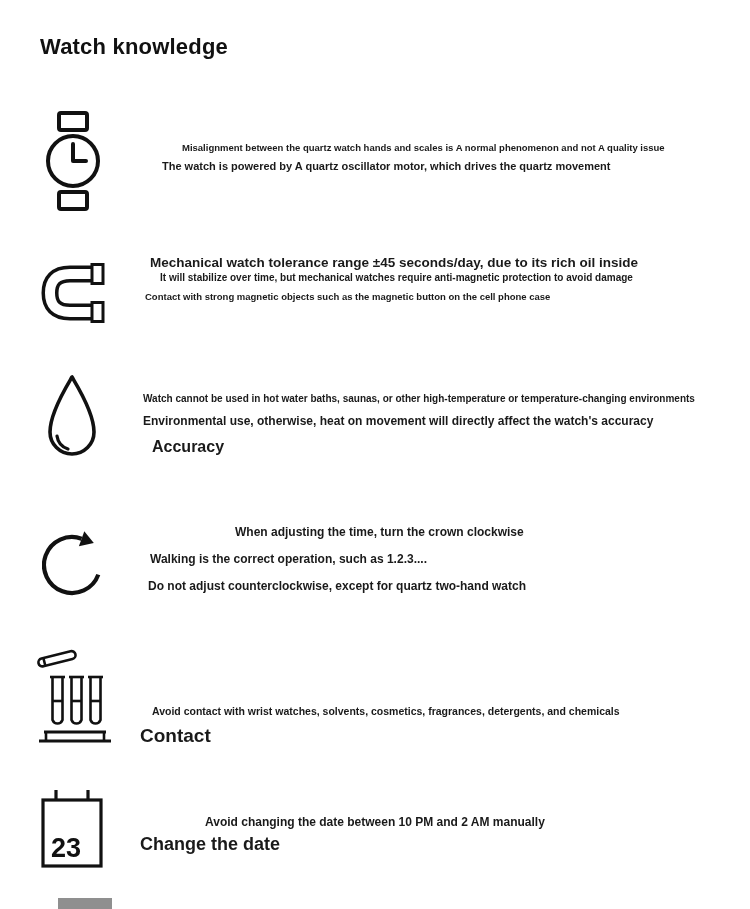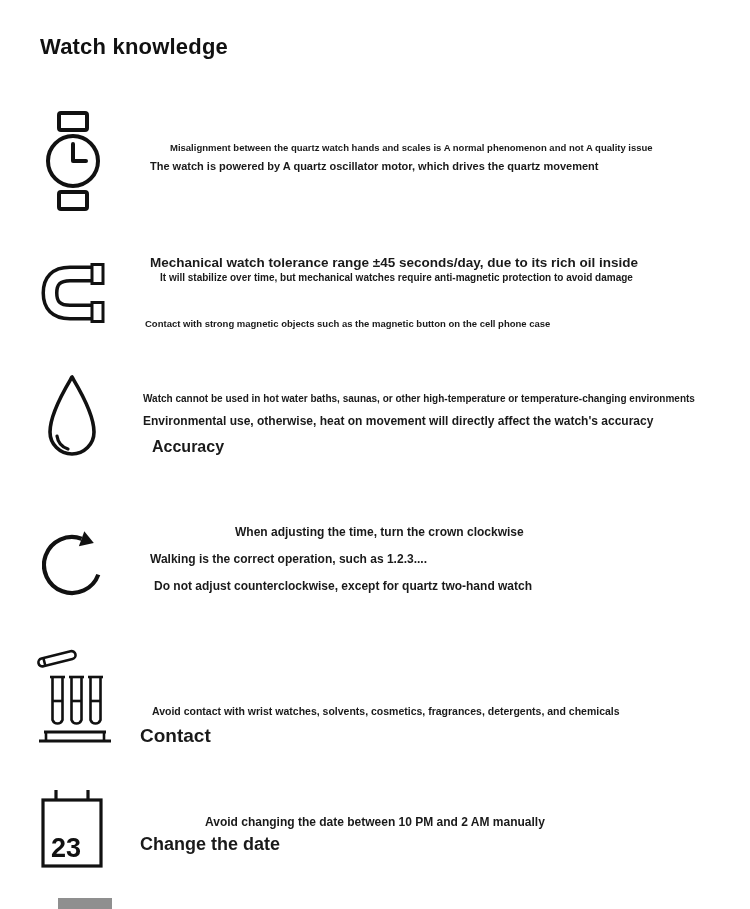--- a/index.html
+++ b/index.html
@@ -12,43 +12,43 @@
   .icon { position:absolute; }
   .icon svg { display:block; }
   .icon-1 { left:42px;  top:110px; }
   .icon-2 { left:40px;  top:262px; }
   .icon-3 { left:44px;  top:372px; }
   .icon-4 { left:42px;  top:519px; }
   .icon-5 { left:36px;  top:644px; }
   .icon-6 { left:40px;  top:788px; }
 
   .text { position:absolute; }
-  .text-1 { left:140px; top:141px; }
+  .text-1 { left:152px; top:141px; }
   .text-2 { left:140px; top:254px; }
   .text-3 { left:140px; top:392px; }
   .text-4 { left:140px; top:523px; }
   .text-5 { left:140px; top:704px; }
   .text-6 { left:140px; top:813px; }
 
   .line { font-weight:700; color:#1a1a1a; white-space:nowrap; }
 
   .fs95  { font-size:9.5px;  line-height:13px; }
   .fs10  { font-size:10px;   line-height:13px; }
   .fs105 { font-size:10.5px; line-height:14px; }
   .fs11  { font-size:11px;   line-height:15px; }
   .fs12  { font-size:12px;   line-height:16px; }
   .fs13  { font-size:18px;   line-height:17px; }
   .fs135 { font-size:13.5px; line-height:17px; }
   .fs14  { font-size:12px;   line-height:18px; }
   .fs16  { font-size:16px;   line-height:20px; }
   .fs19  { font-size:19px;   line-height:24px; }
 
   .mt5 { margin-top:5px; } .mt6 { margin-top:6px; } .mt8 { margin-top:8px; }
-  .mt9 { margin-top:9px; } .mt12 { } .mt15 { margin-top:33px; }
-  .ml3 { margin-left:3px; } .ml5 { margin-left:5px; } .ml8 { margin-left:14px; }
+  .mt9 { margin-top:9px; } .mt12 { } .mt15 { margin-top:6px; }
+  .ml3 { margin-left:3px; } .ml5 { margin-left:5px; } .ml8 { margin-left:8px; }
   .ml10 { margin-left:10px; } .ml12 { margin-left:12px; } .ml20 { margin-left:20px; }
   .ml30 { margin-left:30px; } .ml65 { margin-left:65px; } .ml95 { margin-left:95px; }
 
   svg text { font-family:"Liberation Sans", sans-serif; font-weight:700; }
 
   .cropped-bar { position:absolute; left:58px; top:898px; width:54px; height:11px; background:#8f8f8f; }
 </style>
 </head>
 <body>
 

